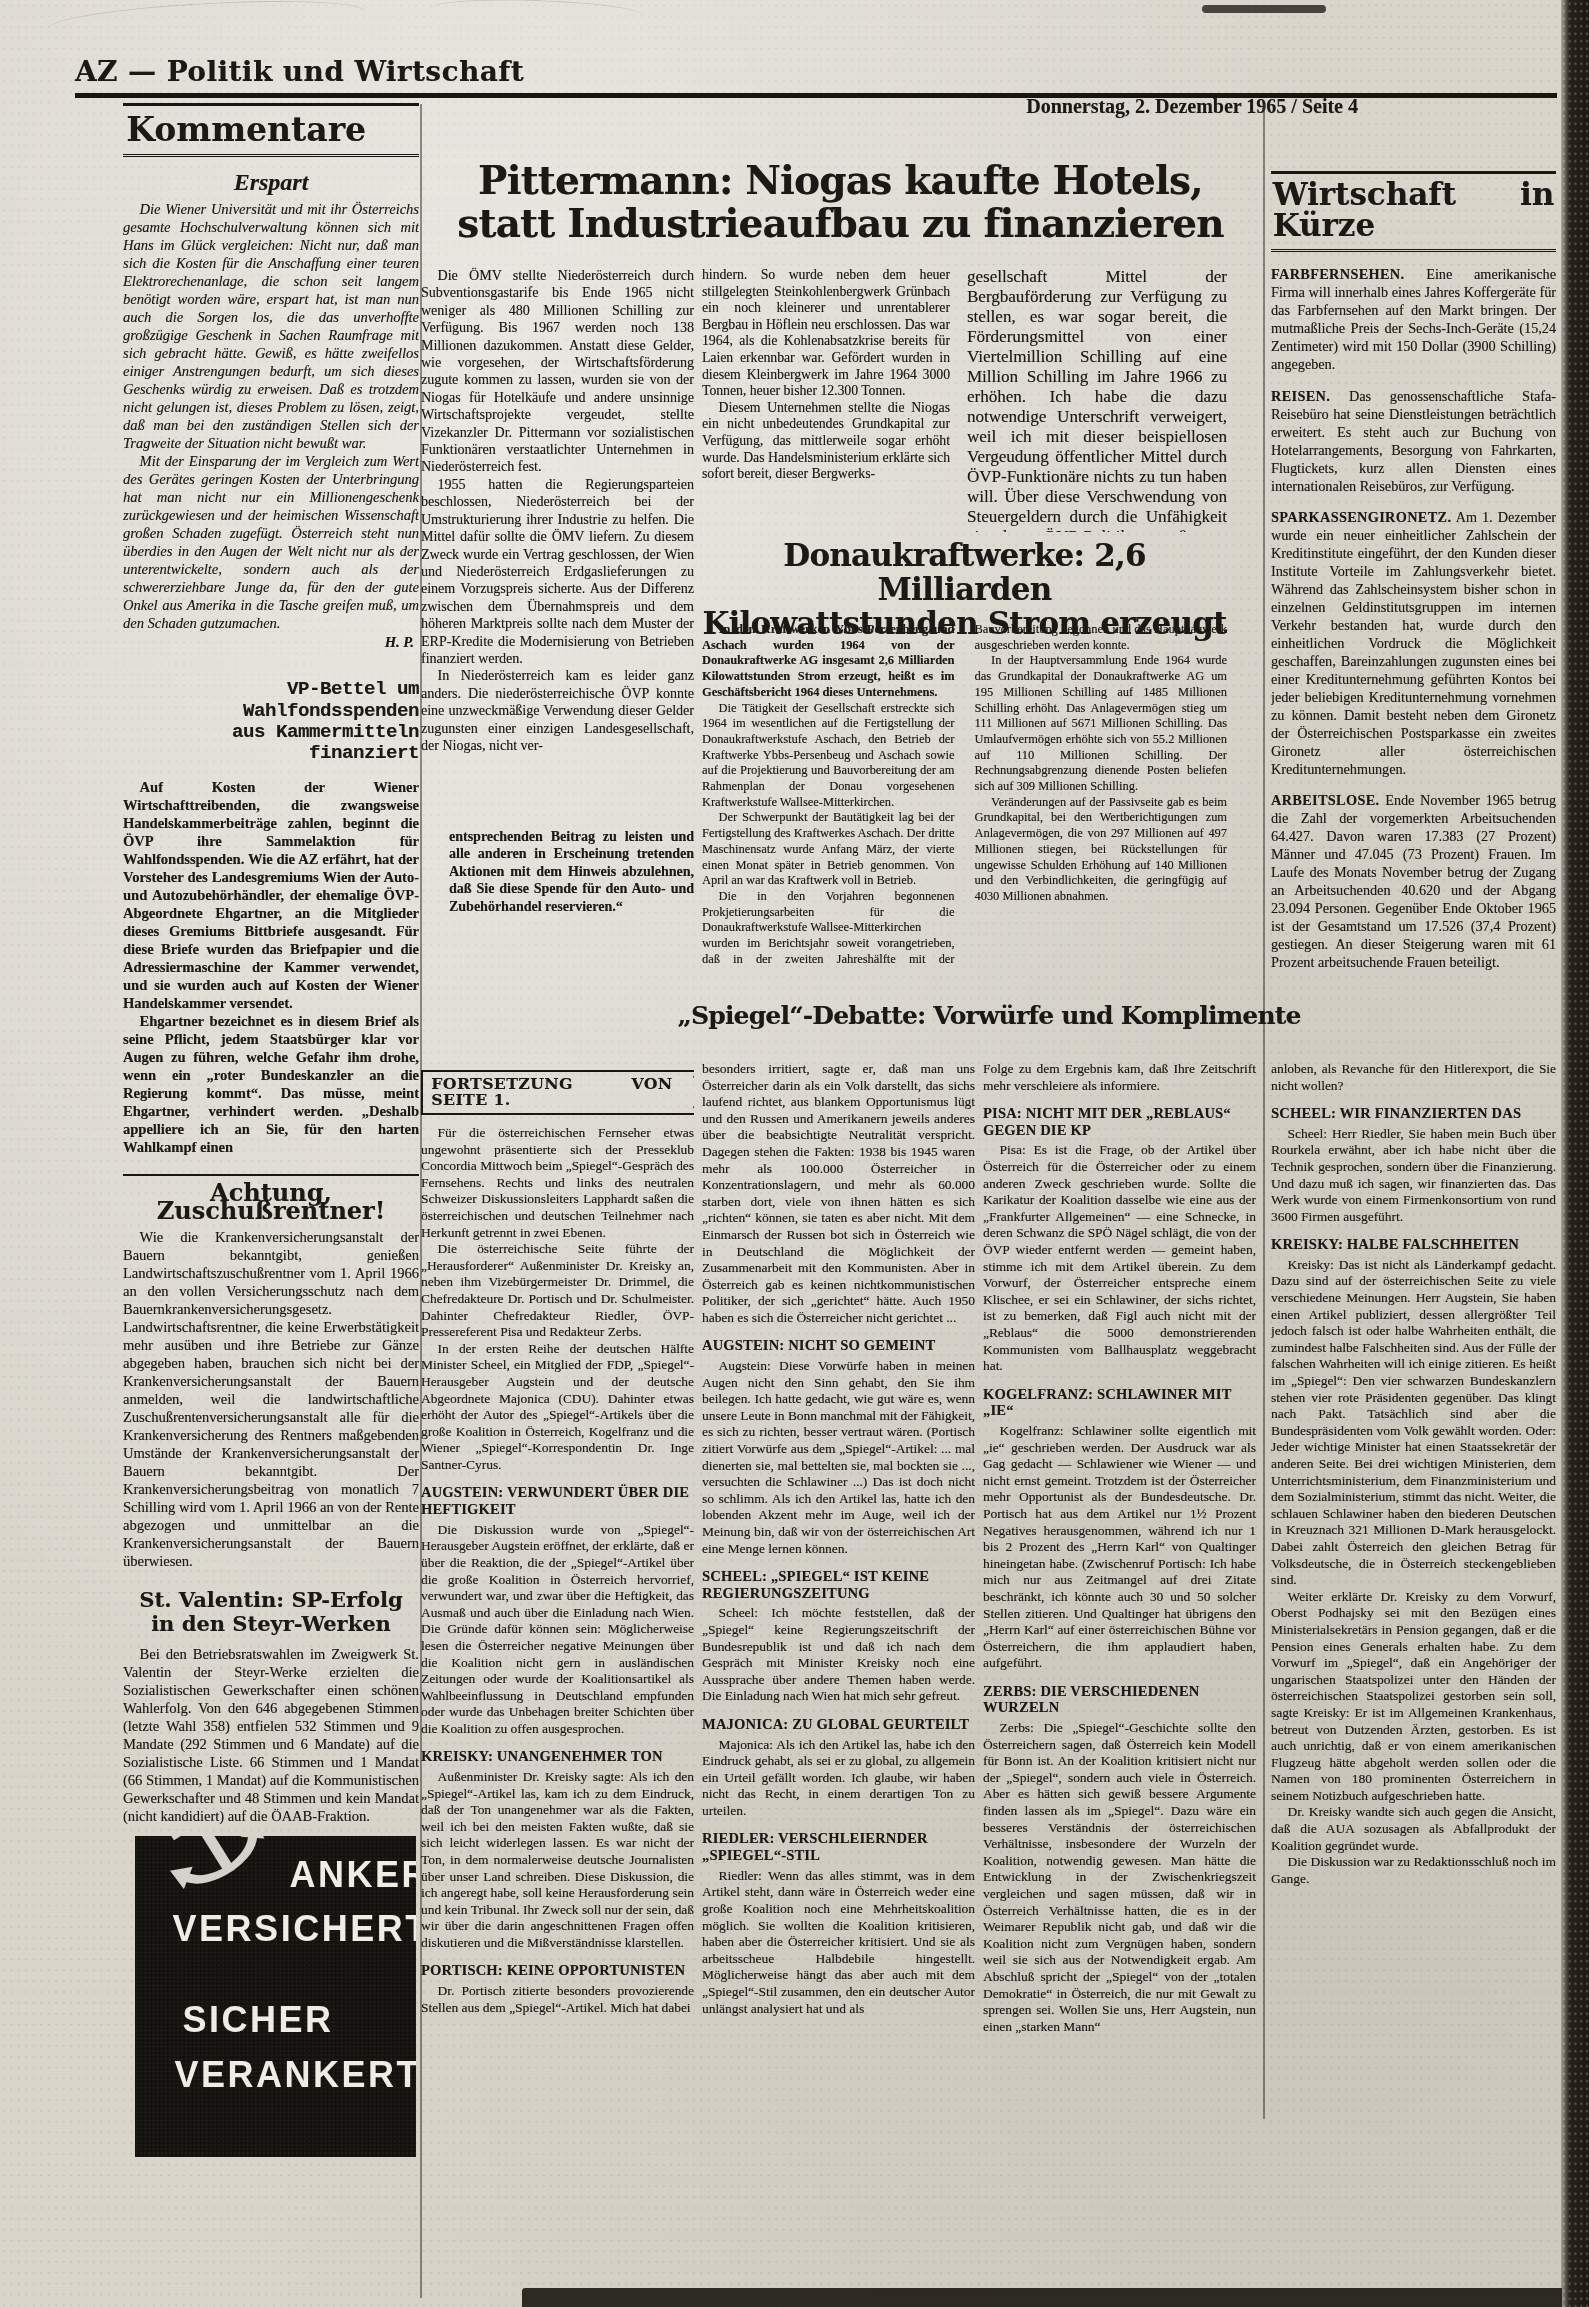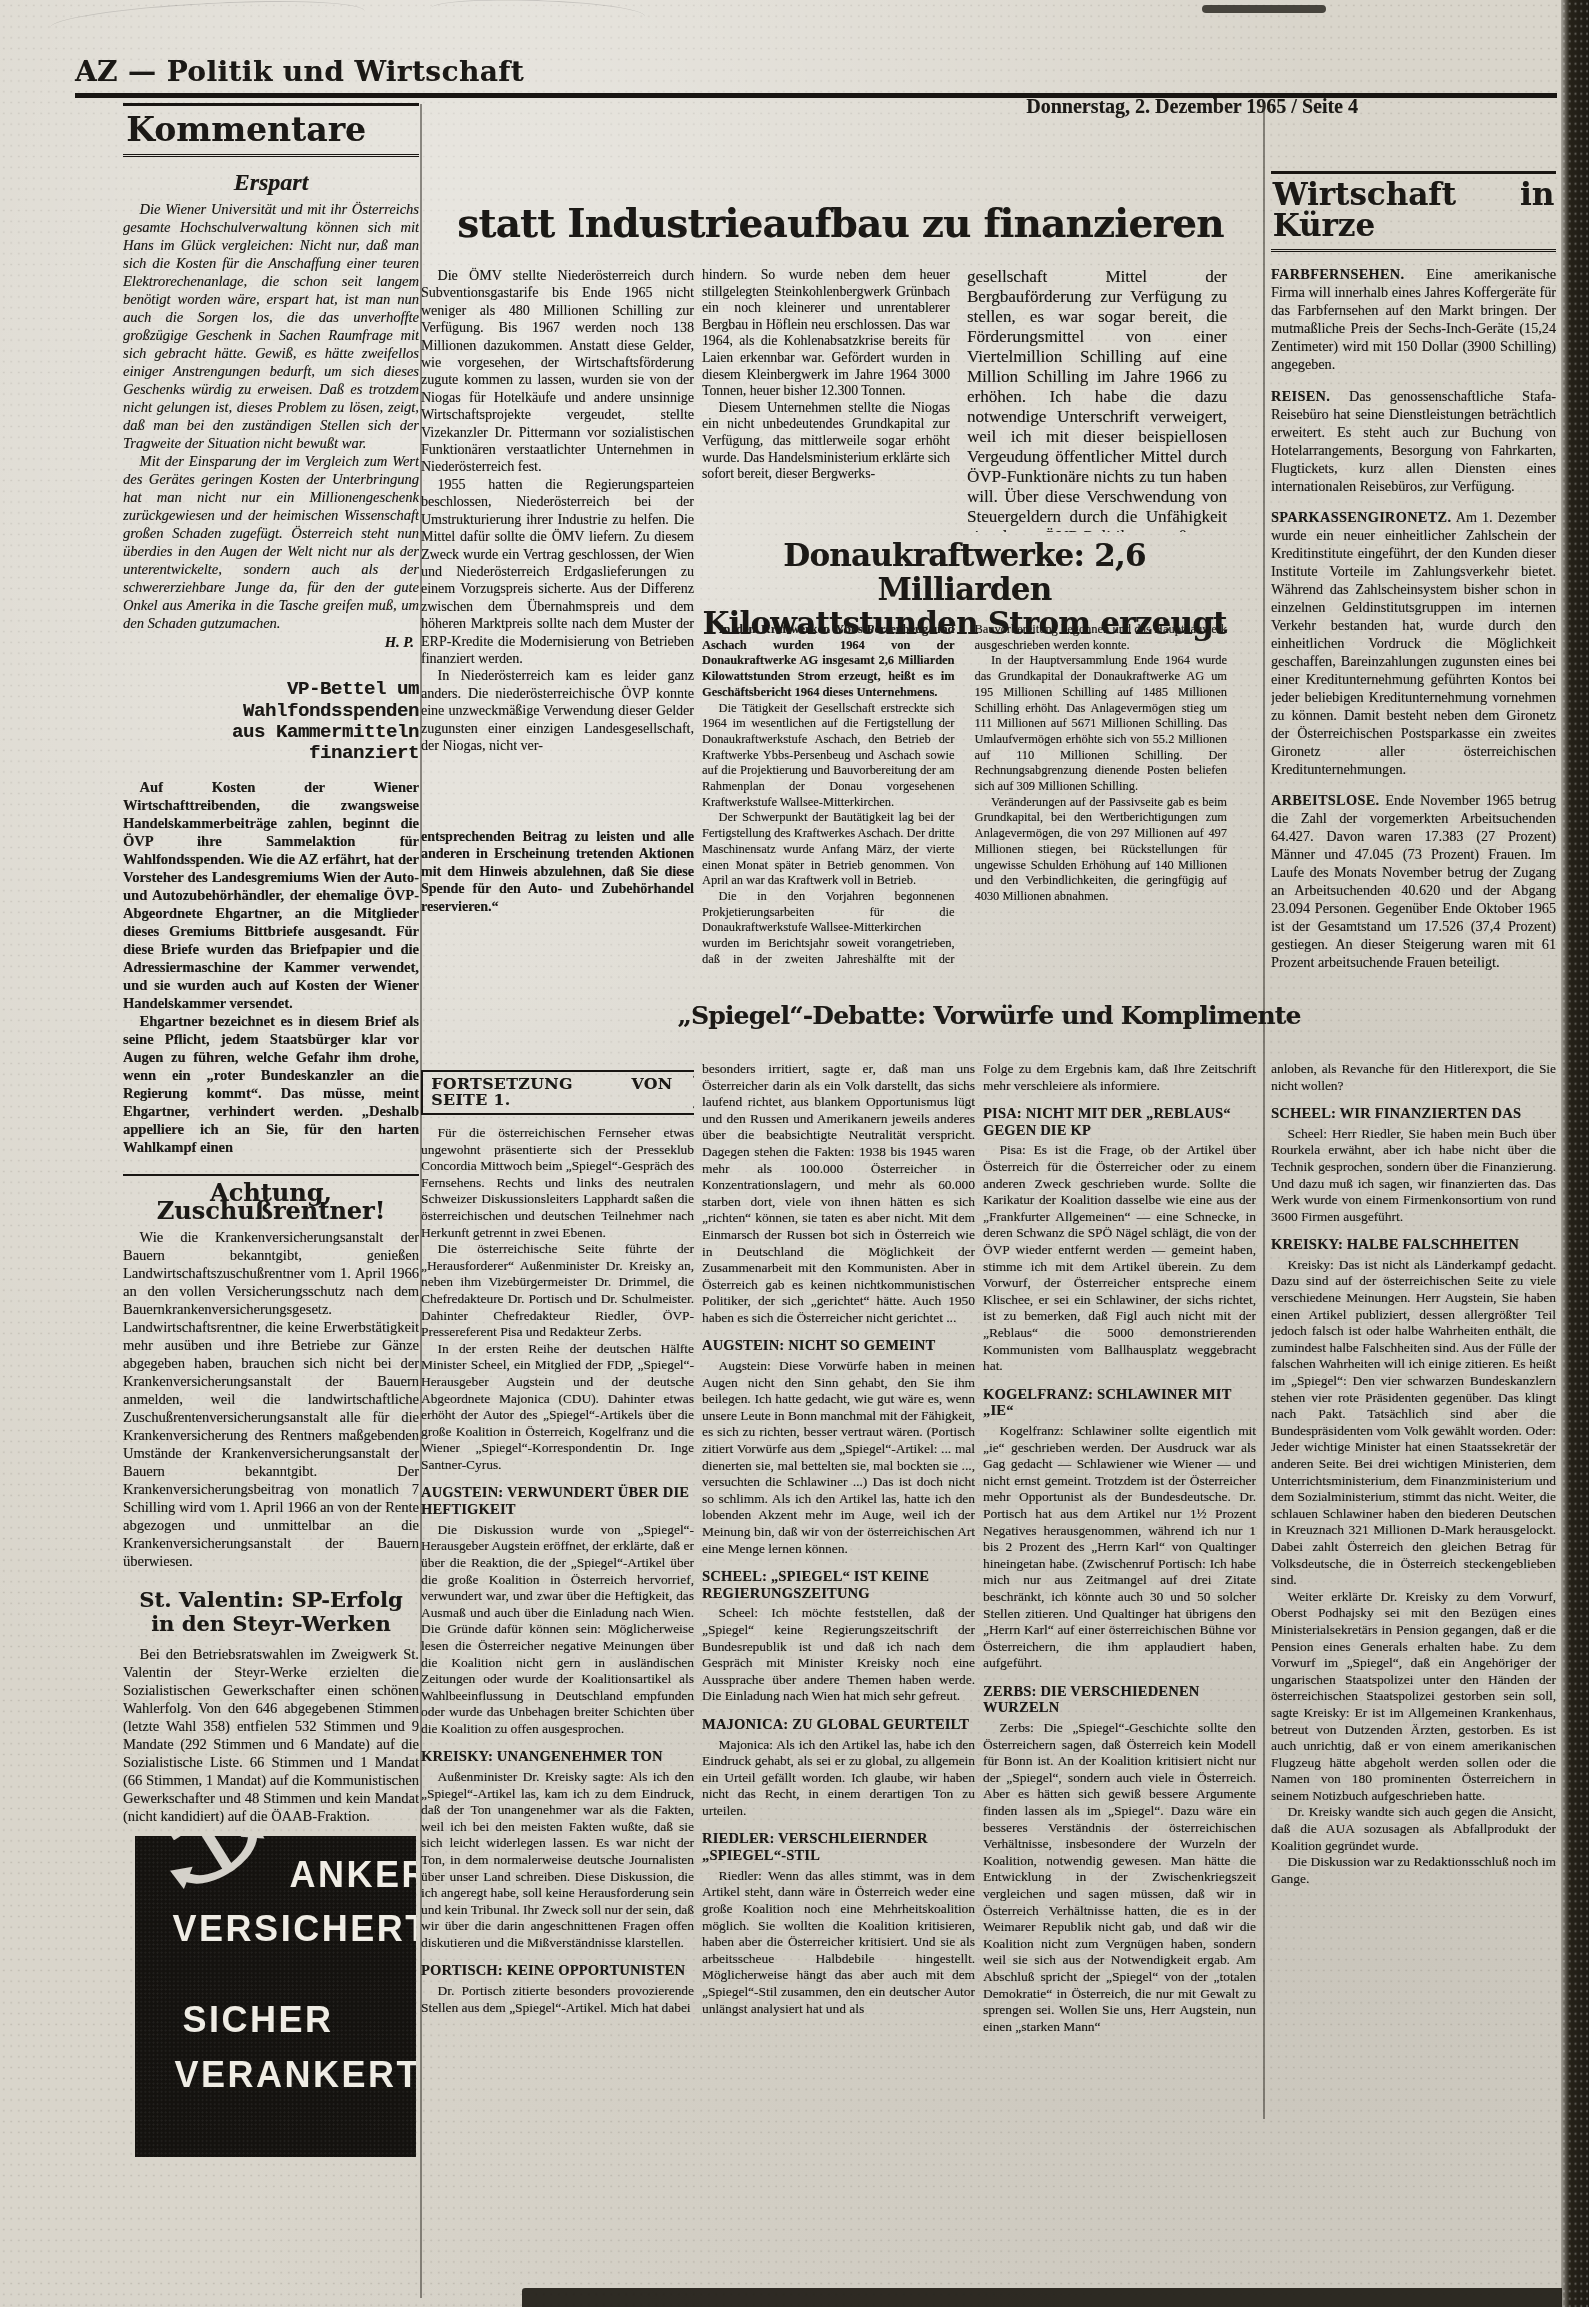--- a/index.html
+++ b/index.html
@@ -145,37 +145,37 @@
     <div class="ad">
       <div class="ad-anchor">⚓</div>
       <div class="ad-line" style="left:131px;top:30px;margin-left:24px;">ANKER</div>
       <div class="ad-line" style="left:38px;top:84px;">VERSICHERT</div>
       <div class="ad-line" style="left:48px;top:175px;">SICHER</div>
       <div class="ad-line" style="left:40px;top:230px;">VERANKERT</div>
     </div>
   </div>
 
   <div class="abs big-head pit-head" style="left:421px;top:159px;width:839px;">
-    <br>
+    <span>Pittermann: Niogas kaufte Hotels,</span><br>
     <span>statt Industrieaufbau zu finanzieren</span>
   </div>
   <div class="col ccol" style="left:421px;top:267px;width:273px;height:553px;">
       <p class="para">Die ÖMV stellte Niederösterreich durch Subventionsgastarife bis Ende 1965 nicht weniger als 480 Millionen Schilling zur Verfügung. Bis 1967 werden noch 138 Millionen dazukommen. Anstatt diese Gelder, wie vorgesehen, der Wirtschaftsförderung zugute kommen zu lassen, wurden sie von der Niogas für Hotelkäufe und andere unsinnige Wirtschaftsprojekte vergeudet, stellte Vizekanzler Dr. Pittermann vor sozialistischen Funktionären verstaatlichter Unternehmen in Niederösterreich fest.</p>
       <p class="para">1955 hatten die Regierungsparteien beschlossen, Niederösterreich bei der Umstrukturierung ihrer Industrie zu helfen. Die Mittel dafür sollte die ÖMV liefern. Zu diesem Zweck wurde ein Vertrag geschlossen, der Wien und Niederösterreich Erdgaslieferungen zu einem Vorzugspreis sicherte. Aus der Differenz zwischen dem Übernahmspreis und dem höheren Marktpreis sollte nach dem Muster der ERP-Kredite die Modernisierung von Betrieben finanziert werden.</p>
       <p class="para">In Niederösterreich kam es leider ganz anders. Die niederösterreichische ÖVP konnte eine unzweckmäßige Verwendung dieser Gelder zugunsten einer einzigen Landesgesellschaft, der Niogas, nicht ver-</p>
     </div>
   <div class="col ccol2" style="left:702px;top:267px;width:248px;height:265px;">
       <p class="para cont">hindern. So wurde neben dem heuer stillgelegten Steinkohlenbergwerk Grünbach ein noch kleinerer und unrentablerer Bergbau in Höflein neu erschlossen. Das war 1964, als die Kohlenabsatzkrise bereits für Laien erkennbar war. Gefördert wurden in diesem Kleinbergwerk im Jahre 1964 3000 Tonnen, heuer bisher 12.300 Tonnen.</p>
       <p class="para">Diesem Unternehmen stellte die Niogas ein nicht unbedeutendes Grundkapital zur Verfügung, das mittlerweile sogar erhöht wurde. Das Handelsministerium erklärte sich sofort bereit, dieser Bergwerks-</p>
     </div>
   <div class="col ccol3" style="left:967px;top:267px;width:260px;height:265px;">
       <p class="para cont">gesellschaft Mittel der Bergbauförderung zur Verfügung zu stellen, es war sogar bereit, die Förderungsmittel von einer Viertelmillion Schilling auf eine Million Schilling im Jahre 1966 zu erhöhen. Ich habe die dazu notwendige Unterschrift verweigert, weil ich mit dieser beispiellosen Vergeudung öffentlicher Mittel durch ÖVP-Funktionäre nichts zu tun haben will. Über diese Verschwendung von Steuergeldern durch die Unfähigkeit einzelner ÖVP-Politiker muß nun auch die Bevölkerung unterrichtet werden, schloß Vizekanzler Dr. Pittermann.</p>
     </div>
 
-  <div class="col ccol vp-paras" style="left:421px;top:828px;width:273px;height:157px;">
+  <div class="col ccol vp-paras" style="left:421px;top:828px;width:273px;height:157px;padding-left:28px;">
       <p class="para cont">entsprechenden Beitrag zu leisten und alle anderen in Erscheinung tretenden Aktionen mit dem Hinweis abzulehnen, daß Sie diese Spende für den Auto- und Zubehörhandel reservieren.“</p>
     </div>
 
   <div class="abs big-head dk-head" style="left:702px;top:538px;width:525px;">
     <span>Donaukraftwerke: 2,6 Milliarden</span><br>
     <span>Kilowattstunden Strom erzeugt</span>
   </div>
   <div class="col dkcols" style="left:702px;top:622px;width:525px;height:361px;">
       <p class="para lead">In den Kraftwerken Ybbs-Persenbeug und Aschach wurden 1964 von der Donaukraftwerke AG insgesamt 2,6 Milliarden Kilowattstunden Strom erzeugt, heißt es im Geschäftsbericht 1964 dieses Unternehmens.</p>
       <p class="para">Die Tätigkeit der Gesellschaft erstreckte sich 1964 im wesentlichen auf die Fertigstellung der Donaukraftwerkstufe Aschach, den Betrieb der Kraftwerke Ybbs-Persenbeug und Aschach sowie auf die Projektierung und Bauvorbereitung der am Rahmenplan der Donau vorgesehenen Kraftwerkstufe Wallsee-Mitterkirchen.</p>

